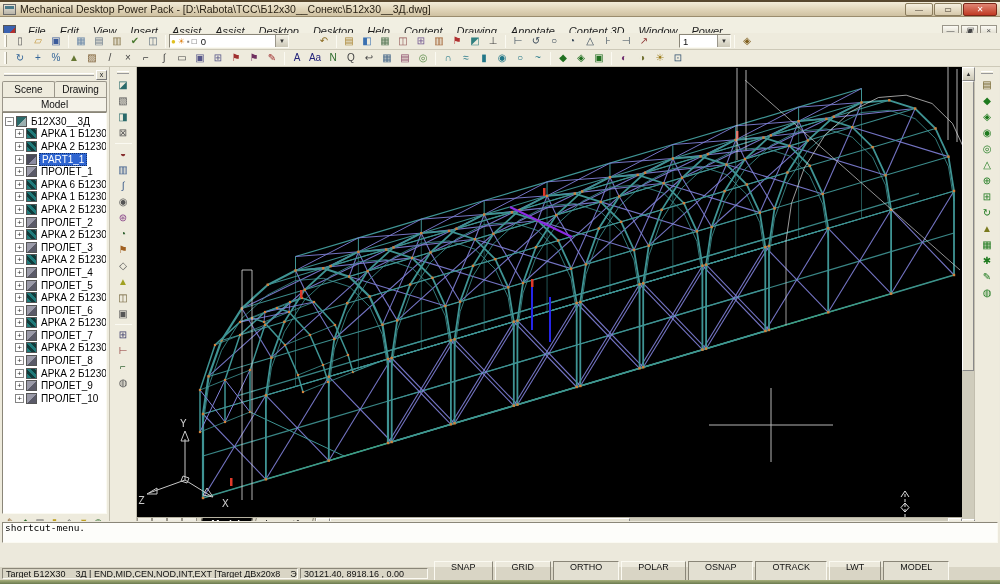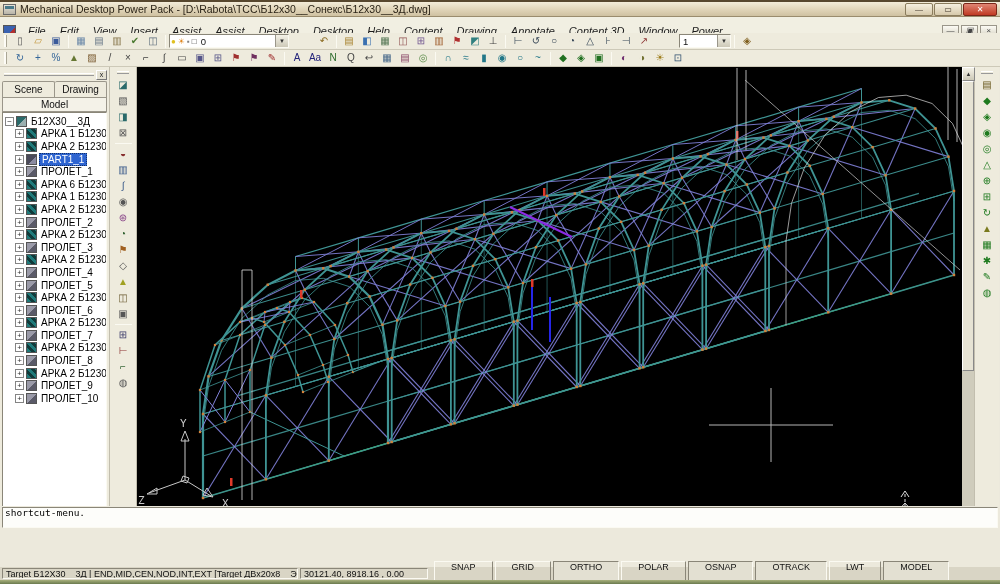--- a/index.html
+++ b/index.html
@@ -100,21 +100,21 @@
   .vscroll { width:13px; background:#cfccbc; border-right:1px solid #c2beae; display:flex; flex-direction:column; }
   .vscroll .sb-btn { width:13px; height:14px; }
   .vsb-thumb { height:290px; background:#e6e3d4; border:1px solid #fff; border-right-color:#888; border-bottom-color:#888; }
   .vsb-track { flex:1; }
 
   .rstrip { width:24px; background:#eeebdd; display:flex; flex-direction:column; align-items:center; padding-top:3px; }
   .rstrip .tbtn { width:20px; height:16px; color:#1e6a1e; }
   .rstrip .hgrip2 { width:12px; height:3px; border-top:1px solid #fff; border-bottom:1px solid #999; margin:1px 0 3px; }
 
   
-  .cmd { position:absolute; left:0; top:506px; width:1000px; height:34px; background:#ece9dc; padding:1px 2px; }
+  .cmd { position:absolute; left:0; top:521px; width:1000px; height:34px; background:#ece9dc; padding:1px 2px; }
   .cmd-hist { height:21px; background:#fdfdfa; border:1px solid; border-color:#8a8678 #fbfaf2 #fbfaf2 #8a8678;
     font-family:"DejaVu Sans Mono", monospace; font-size:9.5px; line-height:10px; color:#000; padding-left:2px; }
   .cmd-prompt { height:11px; background:#fdfdfa; border:1px solid; border-color:#8a8678 #fbfaf2 #fbfaf2 #8a8678;
     border-top:none; font-family:"DejaVu Sans Mono", monospace; font-size:9.5px; line-height:10px; color:#000; padding-left:2px; }
 
   .statusbar { position:absolute; left:0; top:567px; width:1000px; height:13px; background:#d9d5c5;
     display:flex; align-items:center; font-size:9px; color:#111; padding:0 2px; gap:2px; }
   .scell { height:11px; line-height:10px; padding:0 3px; border:1px solid; border-color:#8a8678 #fbfaf2 #fbfaf2 #8a8678;
     white-space:nowrap; overflow:hidden; }
   .stoggle { height:26px; line-height:10px; padding:0 16px; border:1px solid; border-color:#fbfaf2 #8a8678 #8a8678 #fbfaf2;text-align:right; }

